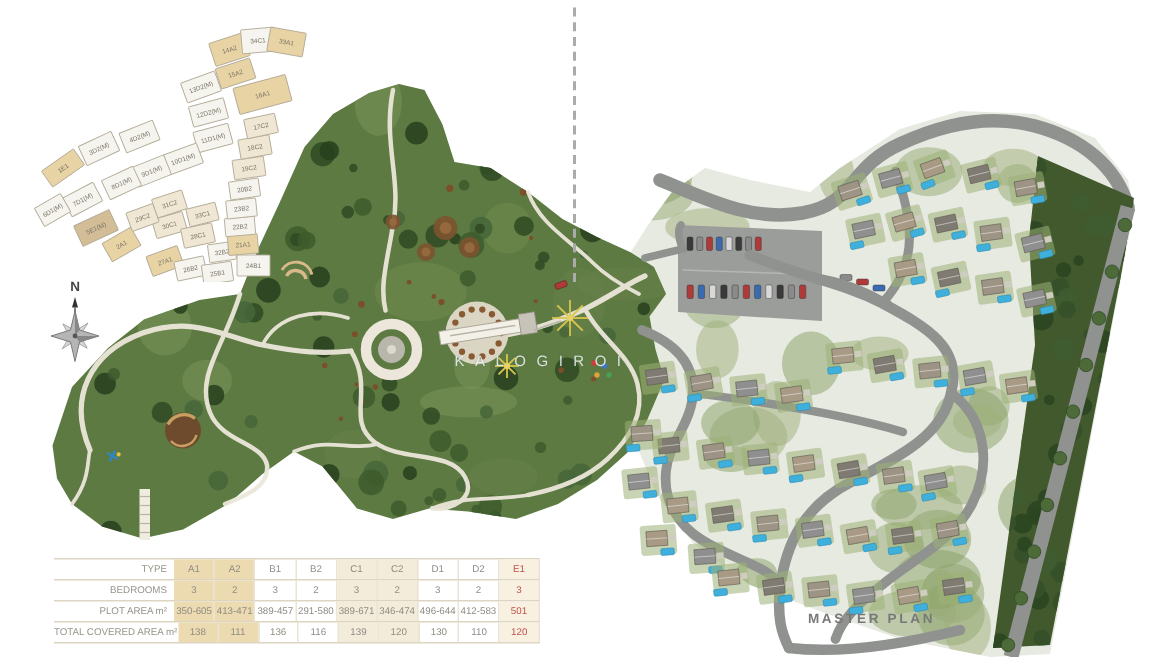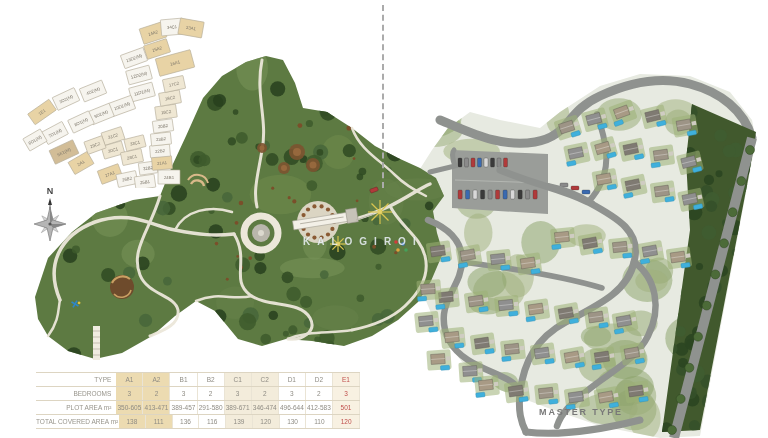--- a/index.html
+++ b/index.html
@@ -12,21 +12,21 @@
     border-left:2px dashed #ababab;}
   
   .parcel-map{position:absolute;left:8px;top:6px;}
   
   .compass{position:absolute;left:26px;top:184px;}
   
   .site{position:absolute;left:0;top:0;}
   
   .watermark{position:absolute;left:303px;top:236px;width:170px;
     font-size:10px;letter-spacing:7px;color:rgba(242,247,255,0.82);
-    font-weight:bold;text-shadow:0 0 2px rgba(80,110,70,.35);}
+    font-weight:normal;text-shadow:0 0 2px rgba(80,110,70,.35);}
   
   .caption{position:absolute;left:514px;top:407px;width:134px;text-align:center;
     font-size:9px;letter-spacing:1.8px;color:#787878;font-weight:bold;}
   
   .legend{position:absolute;left:36px;top:372px;width:324px;
     font-size:6.5px;color:#8f8c84;border-bottom:1px solid #ddd5c2;}
   .t-row{display:flex;height:13px;line-height:13px;border-top:1px solid #ddd5c2;}
   .t-label{width:78px;text-align:right;padding-right:5px;white-space:nowrap;
     overflow:visible;color:#97948b;}
   .t-cell{width:27px;text-align:center;border-right:1px solid #eae4d5;
@@ -974,21 +974,21 @@
       <polygon points="0,-17 3,-4 16,0 3,4 0,17 -3,4 -16,0 -3,-4" fill="#d6d6d6" stroke="#8a8a8a" stroke-width="0.6"></polygon>
     </g>
     <polygon points="0,-17 3,-4 16,0 3,4 0,17 -3,4 -16,0 -3,-4" fill="#b5b5b5" stroke="#6f6f6f" stroke-width="0.6"></polygon>
     <polygon points="0,-17 3,-4 0,0" fill="#878787"></polygon>
     <polygon points="16,0 3,4 0,0" fill="#878787"></polygon>
     <circle r="1.6" fill="#555"></circle>
   </g>
 </svg>
 
 <div class="watermark">KALOGIROI</div>
-<div class="caption">MASTER TYPE</div>
+<div class="caption">MASTER PLAN</div>
 
 <div class="divider"></div>
 
 <div class="legend">
     <div class="t-row">
       <div class="t-label">TYPE</div>
       <div class="t-cell col-tan">A1</div>
       <div class="t-cell col-tan">A2</div>
       <div class="t-cell col-plain">B1</div>
       <div class="t-cell col-plain">B2</div>

